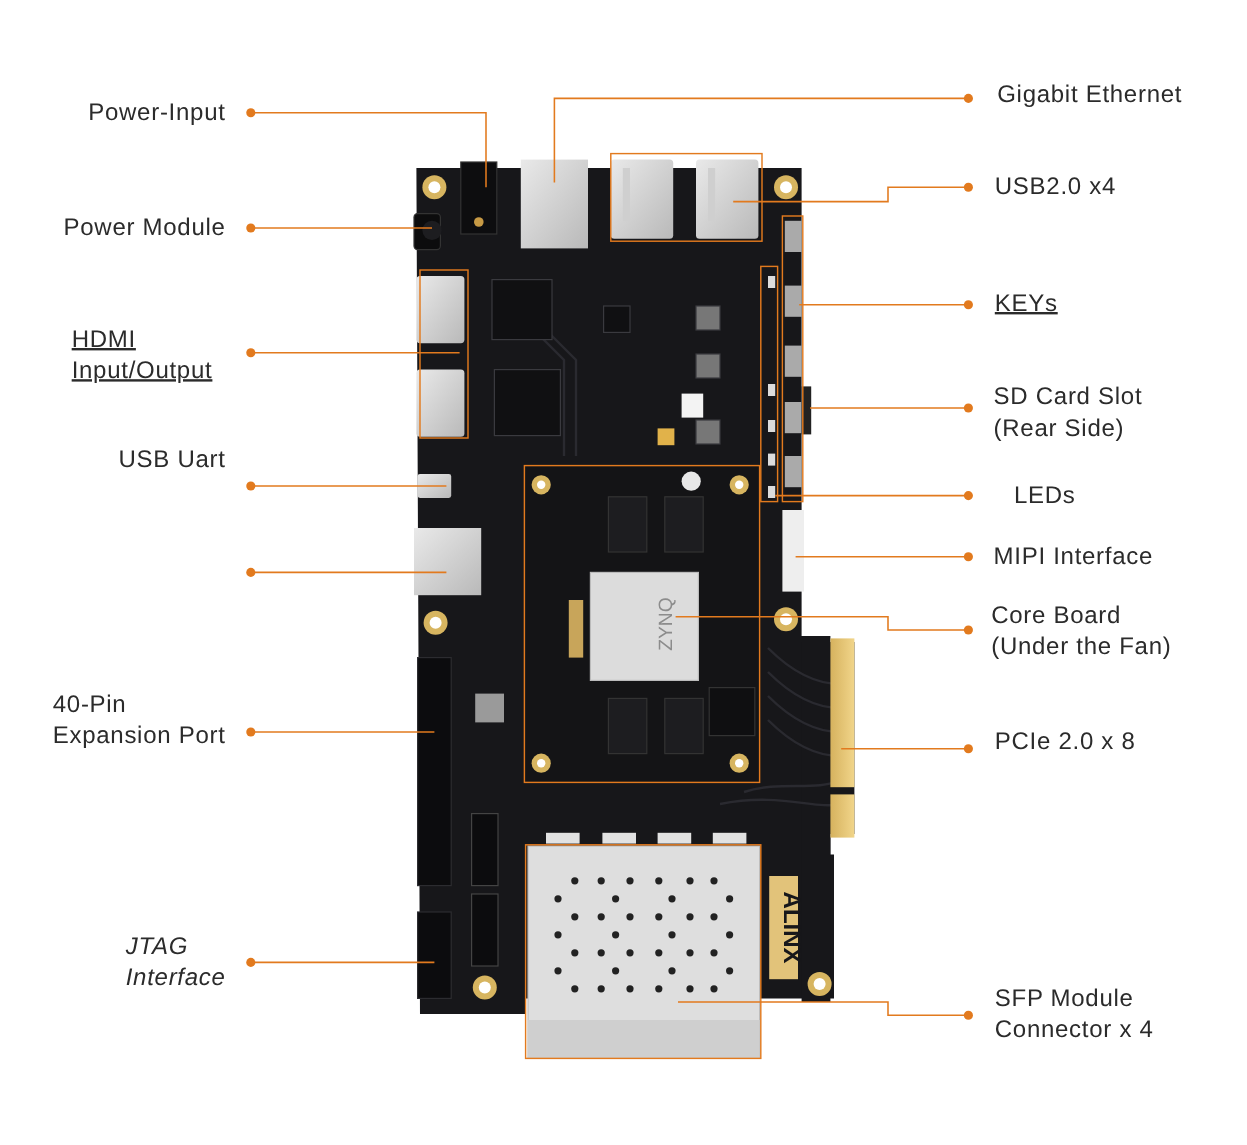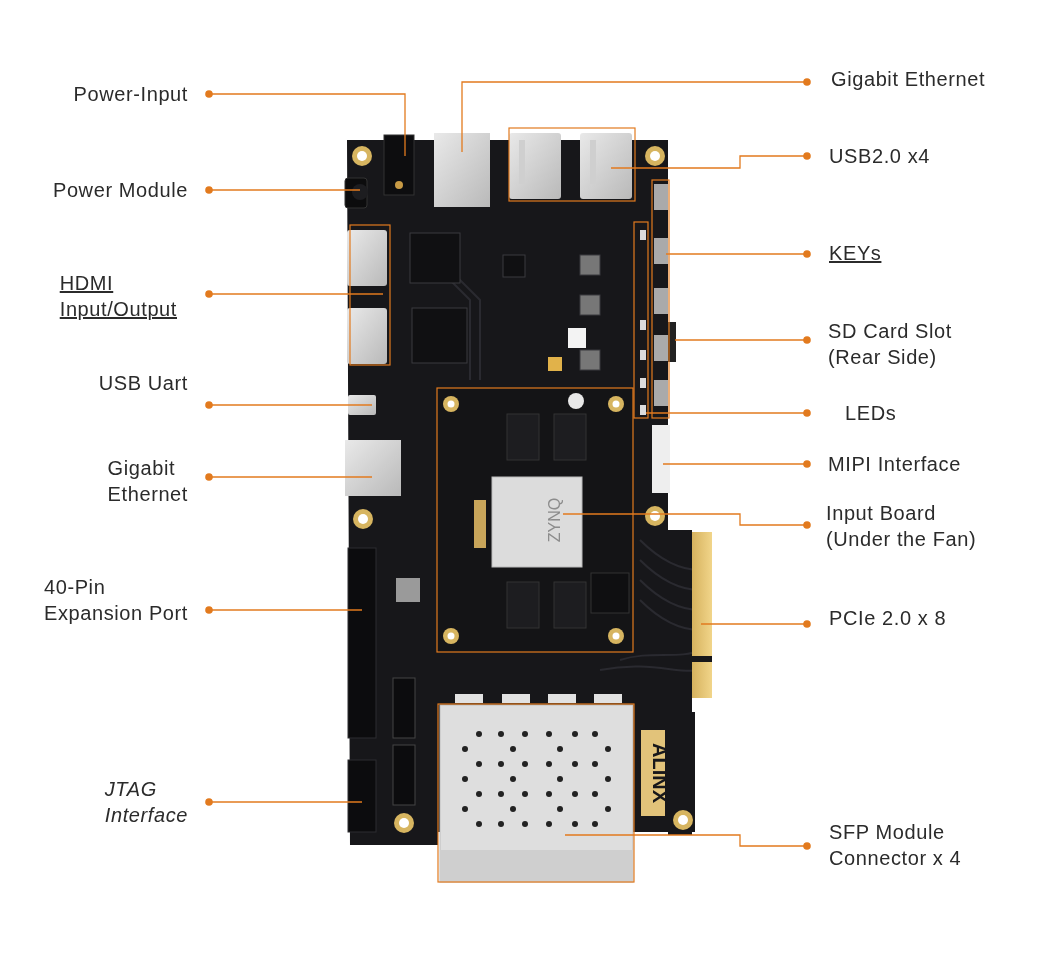--- a/index.html
+++ b/index.html
@@ -257,33 +257,31 @@
     <circle cx="807" cy="624" r="3.8"></circle>
     <circle cx="807" cy="846" r="3.8"></circle>
   </g>
 </svg>
 
 <div class="lbl left" style="right:851px; top:81px;">Power-Input</div>
 <div class="lbl left" style="right:851px; top:177px;">Power Module</div>
 <div class="lbl left" style="right:862px; top:270px;text-decoration:underline;">HDMI
 Input/Output</div>
 <div class="lbl left" style="right:851px; top:370px;">USB Uart</div>
-<div class="lbl left" style="right:851px; top:455px;">Gigabit
-Ethernet</div>
 <div class="lbl left" style="right:851px; top:574px;">40-Pin
 Expansion Port</div>
 <div class="lbl left" style="right:851px; top:776px;font-style:italic;">JTAG
 Interface</div>
 
 <div class="lbl right" style="left:831px; top:66px;">Gigabit Ethernet</div>
 <div class="lbl right" style="left:829px; top:143px;text-align:right;">USB2.0 x4</div>
 <div class="lbl right" style="left:829px; top:240px;text-decoration:underline;">KEYs</div>
 <div class="lbl right" style="left:828px; top:318px;">SD Card Slot
 (Rear Side)</div>
 <div class="lbl right" style="left:845px; top:400px;">LEDs</div>
 <div class="lbl right" style="left:828px; top:451px;">MIPI Interface</div>
-<div class="lbl right" style="left:826px; top:500px;">Input Board
+<div class="lbl right" style="left:826px; top:500px;">Core Board
 (Under the Fan)</div>
 <div class="lbl right" style="left:829px; top:605px;">PCIe 2.0 x 8</div>
 <div class="lbl right" style="left:829px; top:819px;">SFP Module
 Connector x 4</div>
 
 </div>
 
 </body></html>

